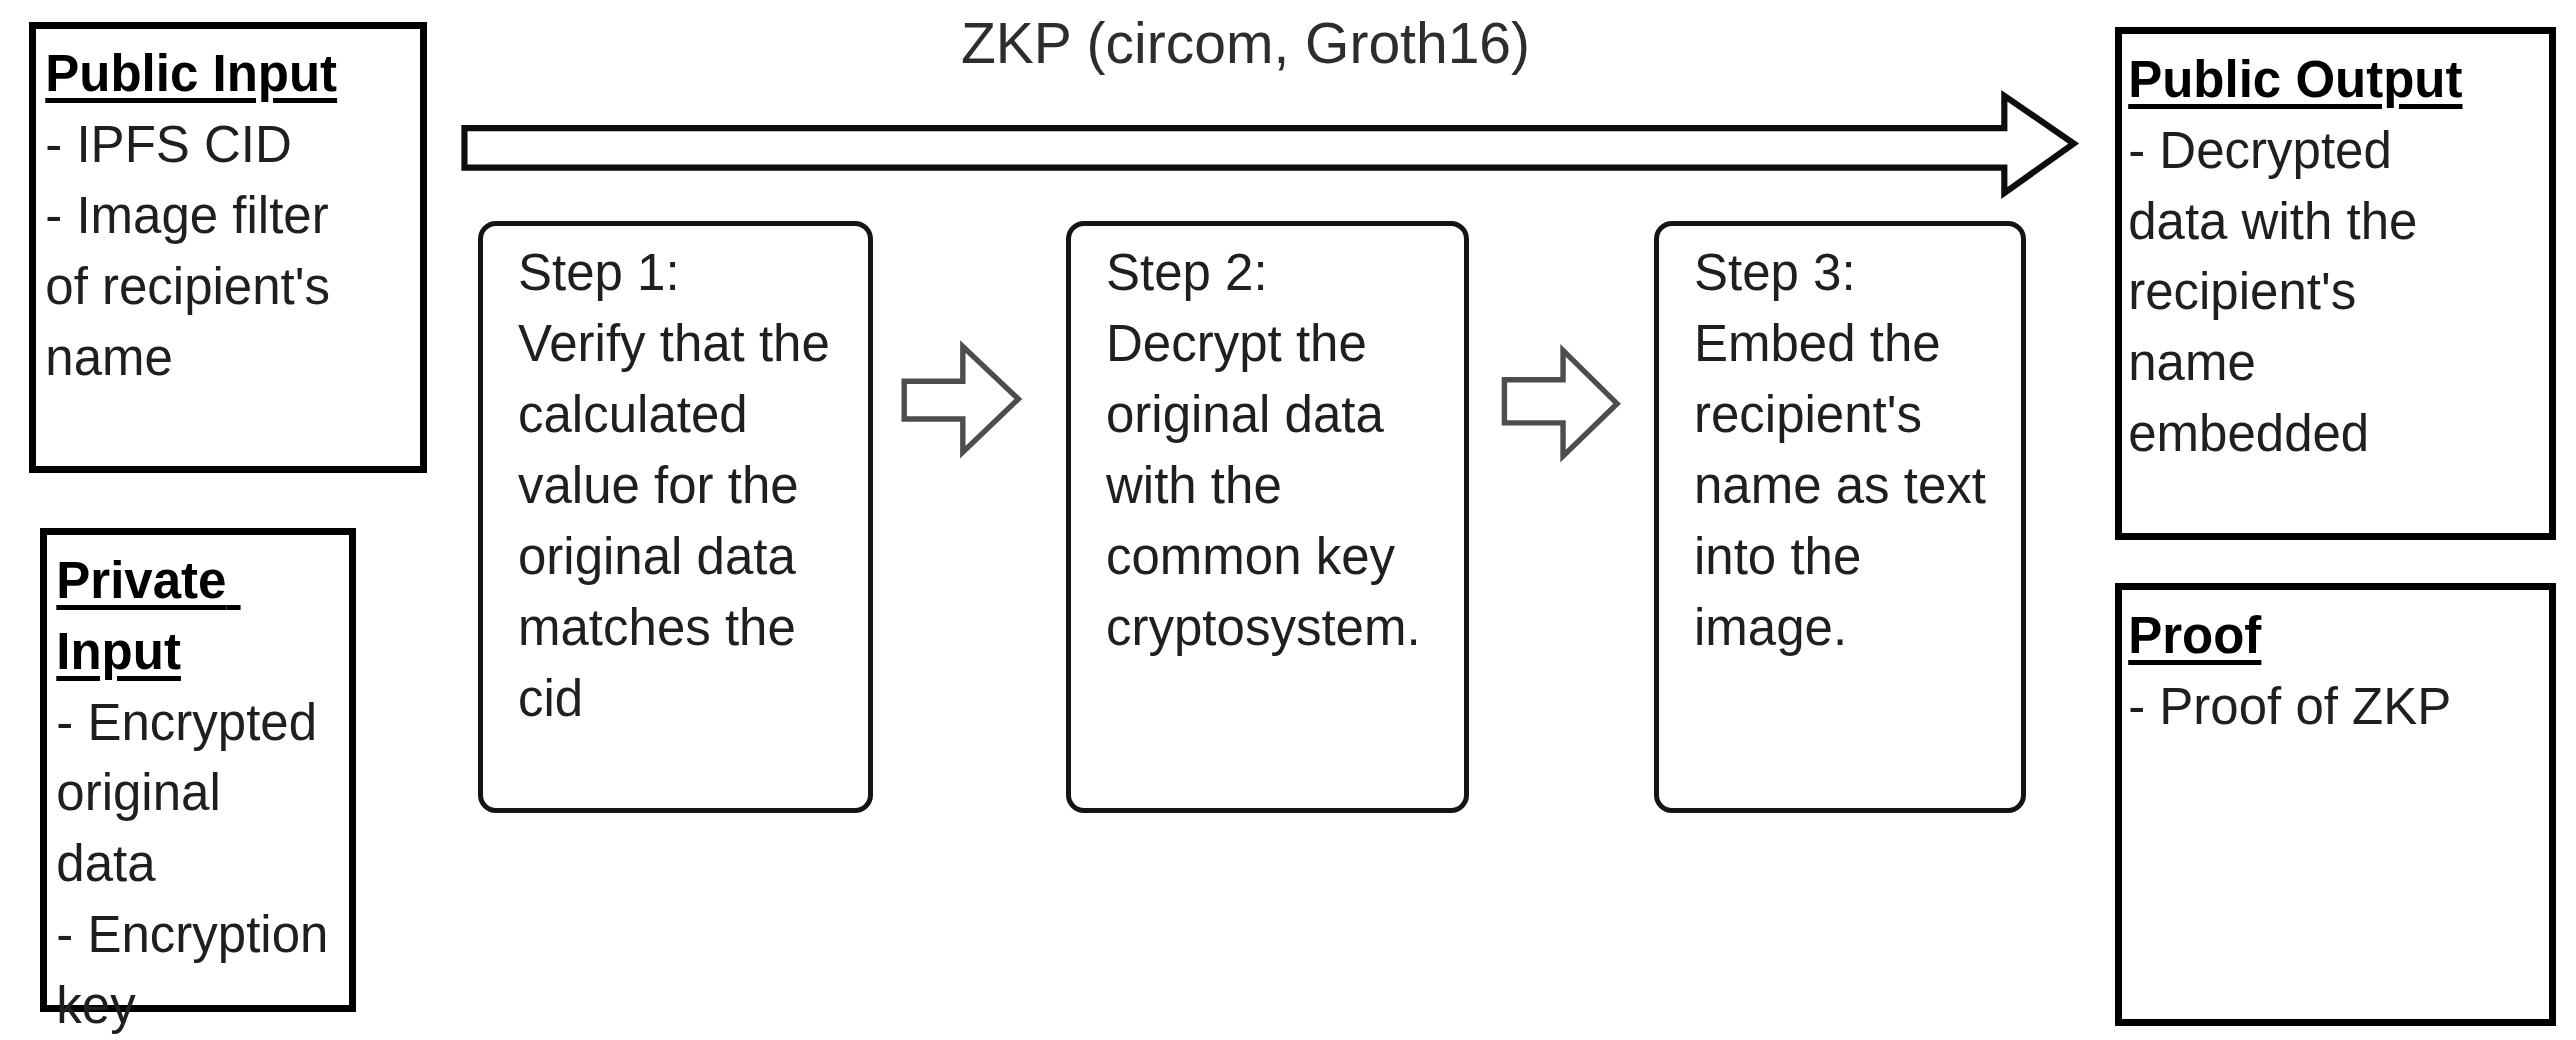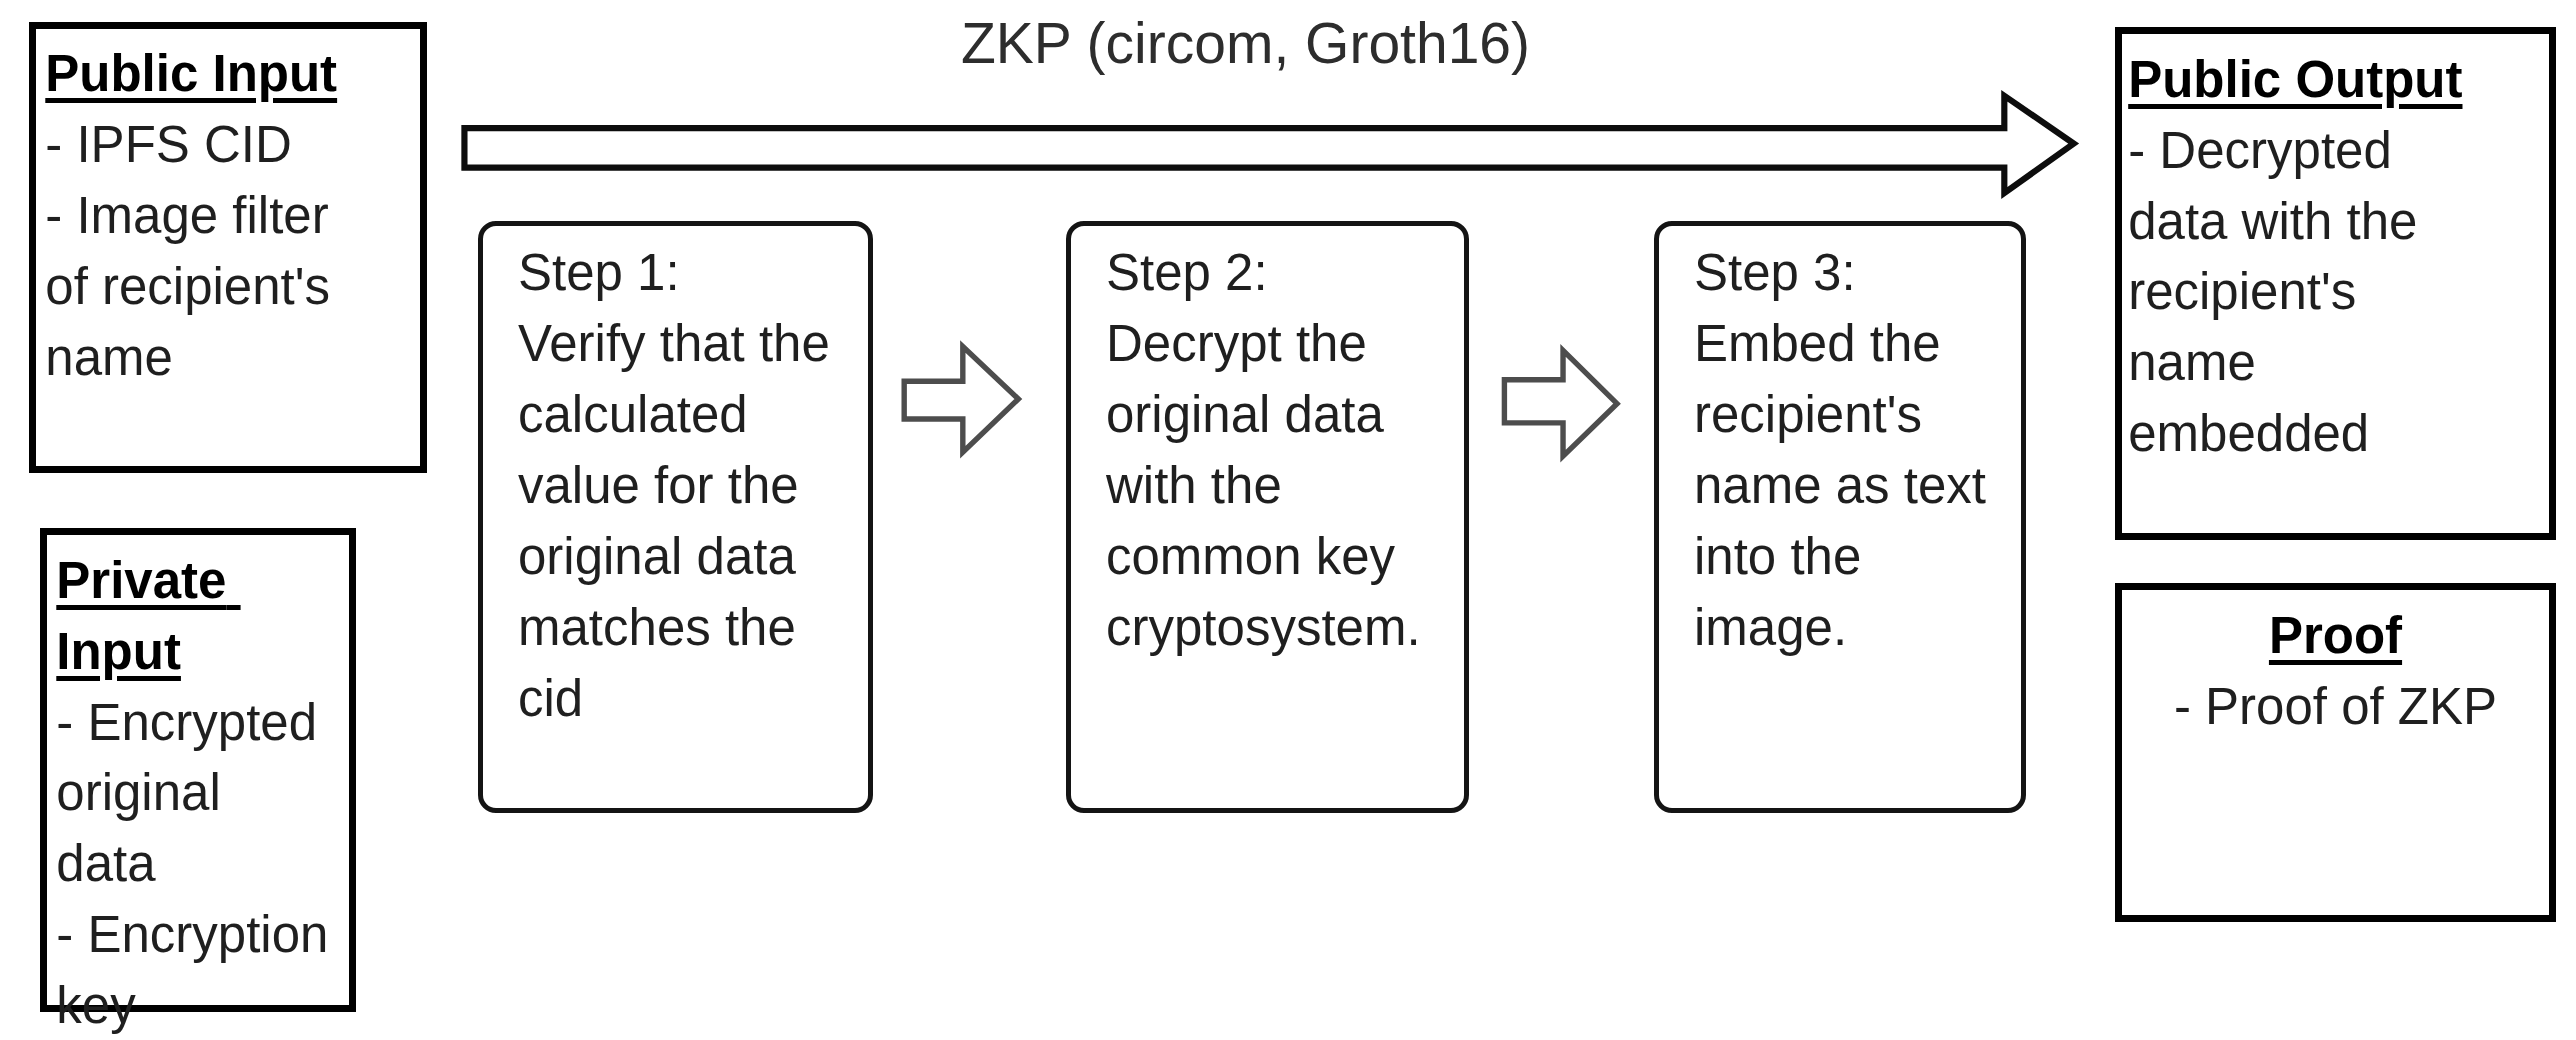--- a/index.html
+++ b/index.html
@@ -44,21 +44,21 @@
   .public-input  { left: 29px;  top: 21.6px;  width: 398px; height: 451px; padding: 10.8px 10.8px 0 9.3px; }
   .private-input { left: 40px;  top: 528px; width: 316px; height: 484px; padding: 10.8px 10.8px 0 9.3px; }
 
   
   .step-1 { left: 478px;  top: 221px; width: 395px; height: 592px; padding: 12.3px 14px 0 35px; }
   .step-2 { left: 1066px; top: 221px; width: 403px; height: 592px; padding: 12.3px 14px 0 35px; }
   .step-3 { left: 1654px; top: 221px; width: 372px; height: 592px; padding: 12.3px 14px 0 35px; }
 
   
   .public-output { left: 2115px; top: 27px;  width: 441px; height: 513px; padding: 10.8px 6.2px 0 6.2px; }
-  .proof         { left: 2115px; top: 583px; width: 441px; height: 339px; padding: 10.8px 6.2px 0 6.2px; text-align: center; }
+  .proof         { left: 2115px; top: 583px; width: 441px; height: 443px; padding: 10.8px 6.2px 0 6.2px; }
 
   .zkp-label {
     position: absolute;
     left: 438px; top: 12.3px;
     width: 1615px;
     text-align: center;
     font-size: 57px;
     line-height: 1.1;
     color: #2d2d2d;
     white-space: pre;

